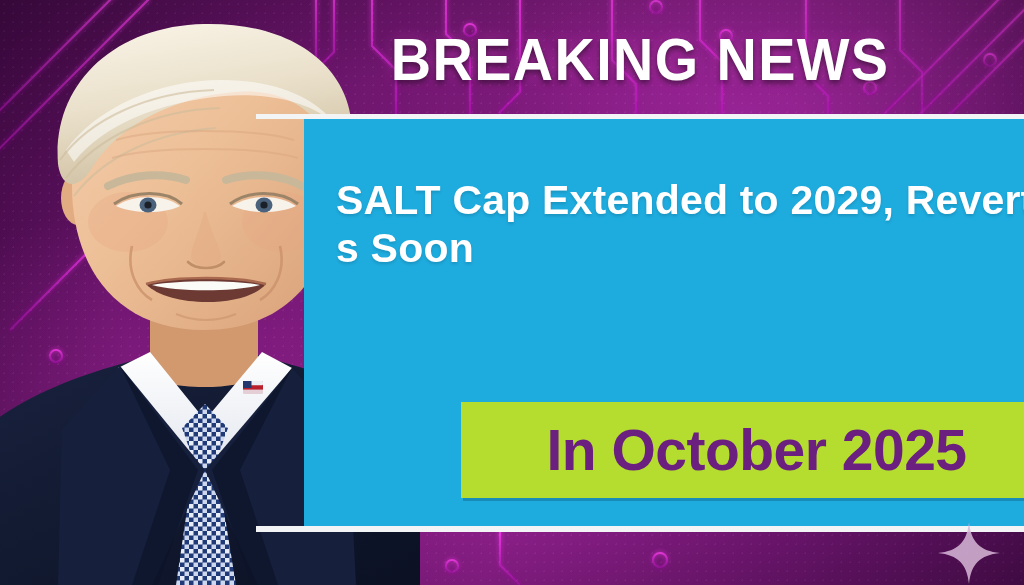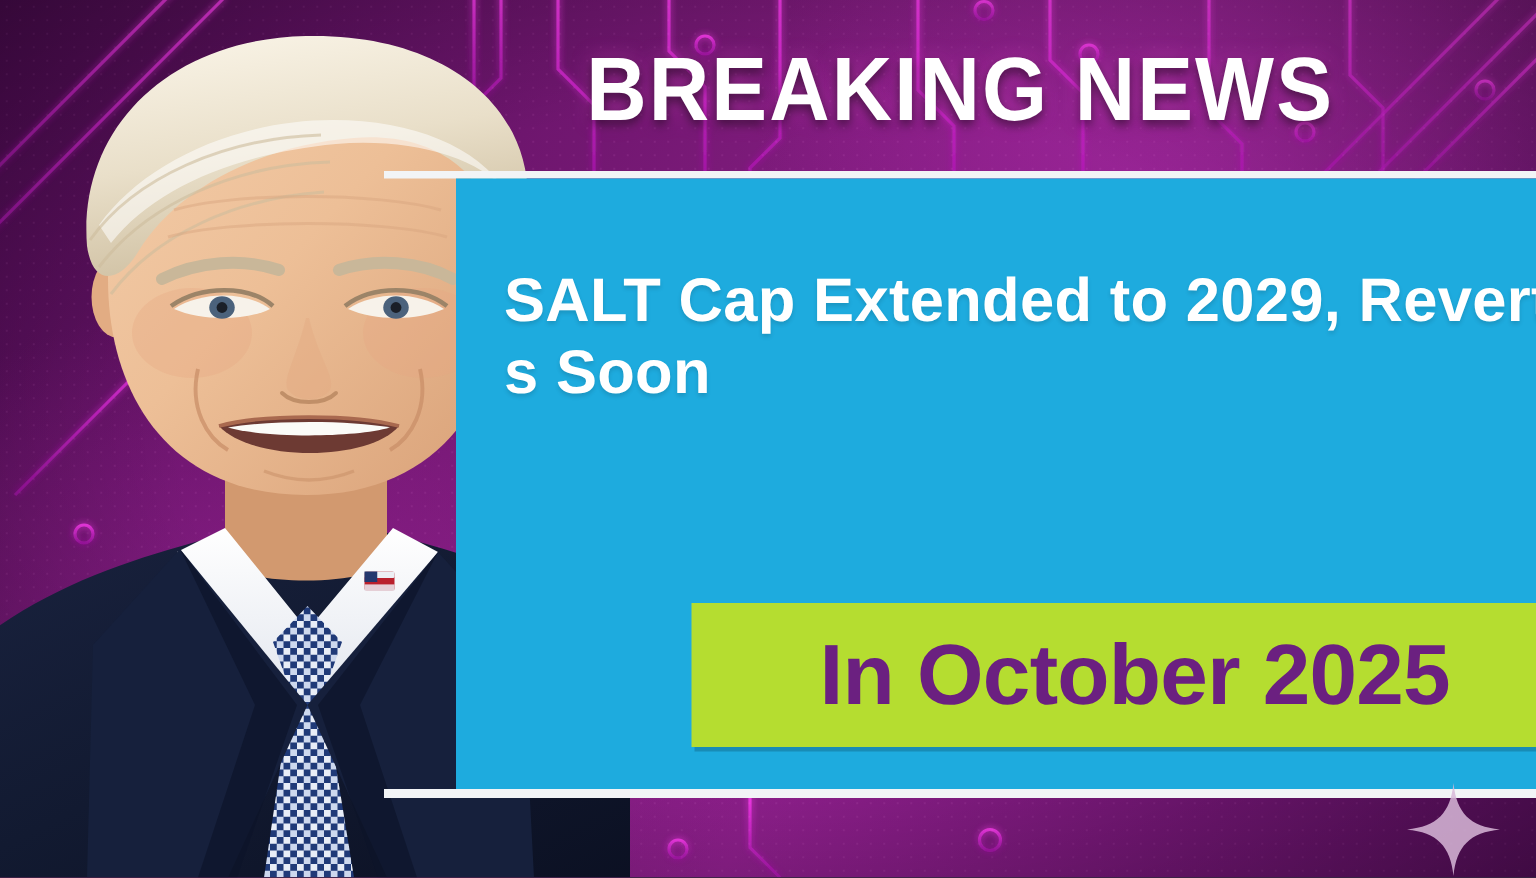--- a/index.html
+++ b/index.html
@@ -3,21 +3,21 @@
 <meta charset="utf-8">
 <style>
   * { margin:0; padding:0; box-sizing:border-box; }
   html,body { width:1024px; height:585px; overflow:hidden; background:#000; }
 
   .banner {
     position:relative;
     width:1024px; height:585px;
     font-family:"Liberation Sans", sans-serif;
     overflow:hidden;
-    background:#be185d;
+    background:#0f766e;
   }
 
   
   .bg-base {
     position:absolute; inset:0;
     background:
       radial-gradient(ellipse 420px 300px at 78% 14%, #9a2597 0%, rgba(154,37,151,0) 70%),
       radial-gradient(ellipse 500px 420px at 18% 85%, #8d1f8b 0%, rgba(141,31,139,0) 72%),
       linear-gradient(120deg, #4d0b52 0%, #7a1a78 40%, #8d1f8b 60%, #5c0f61 100%);
   }

